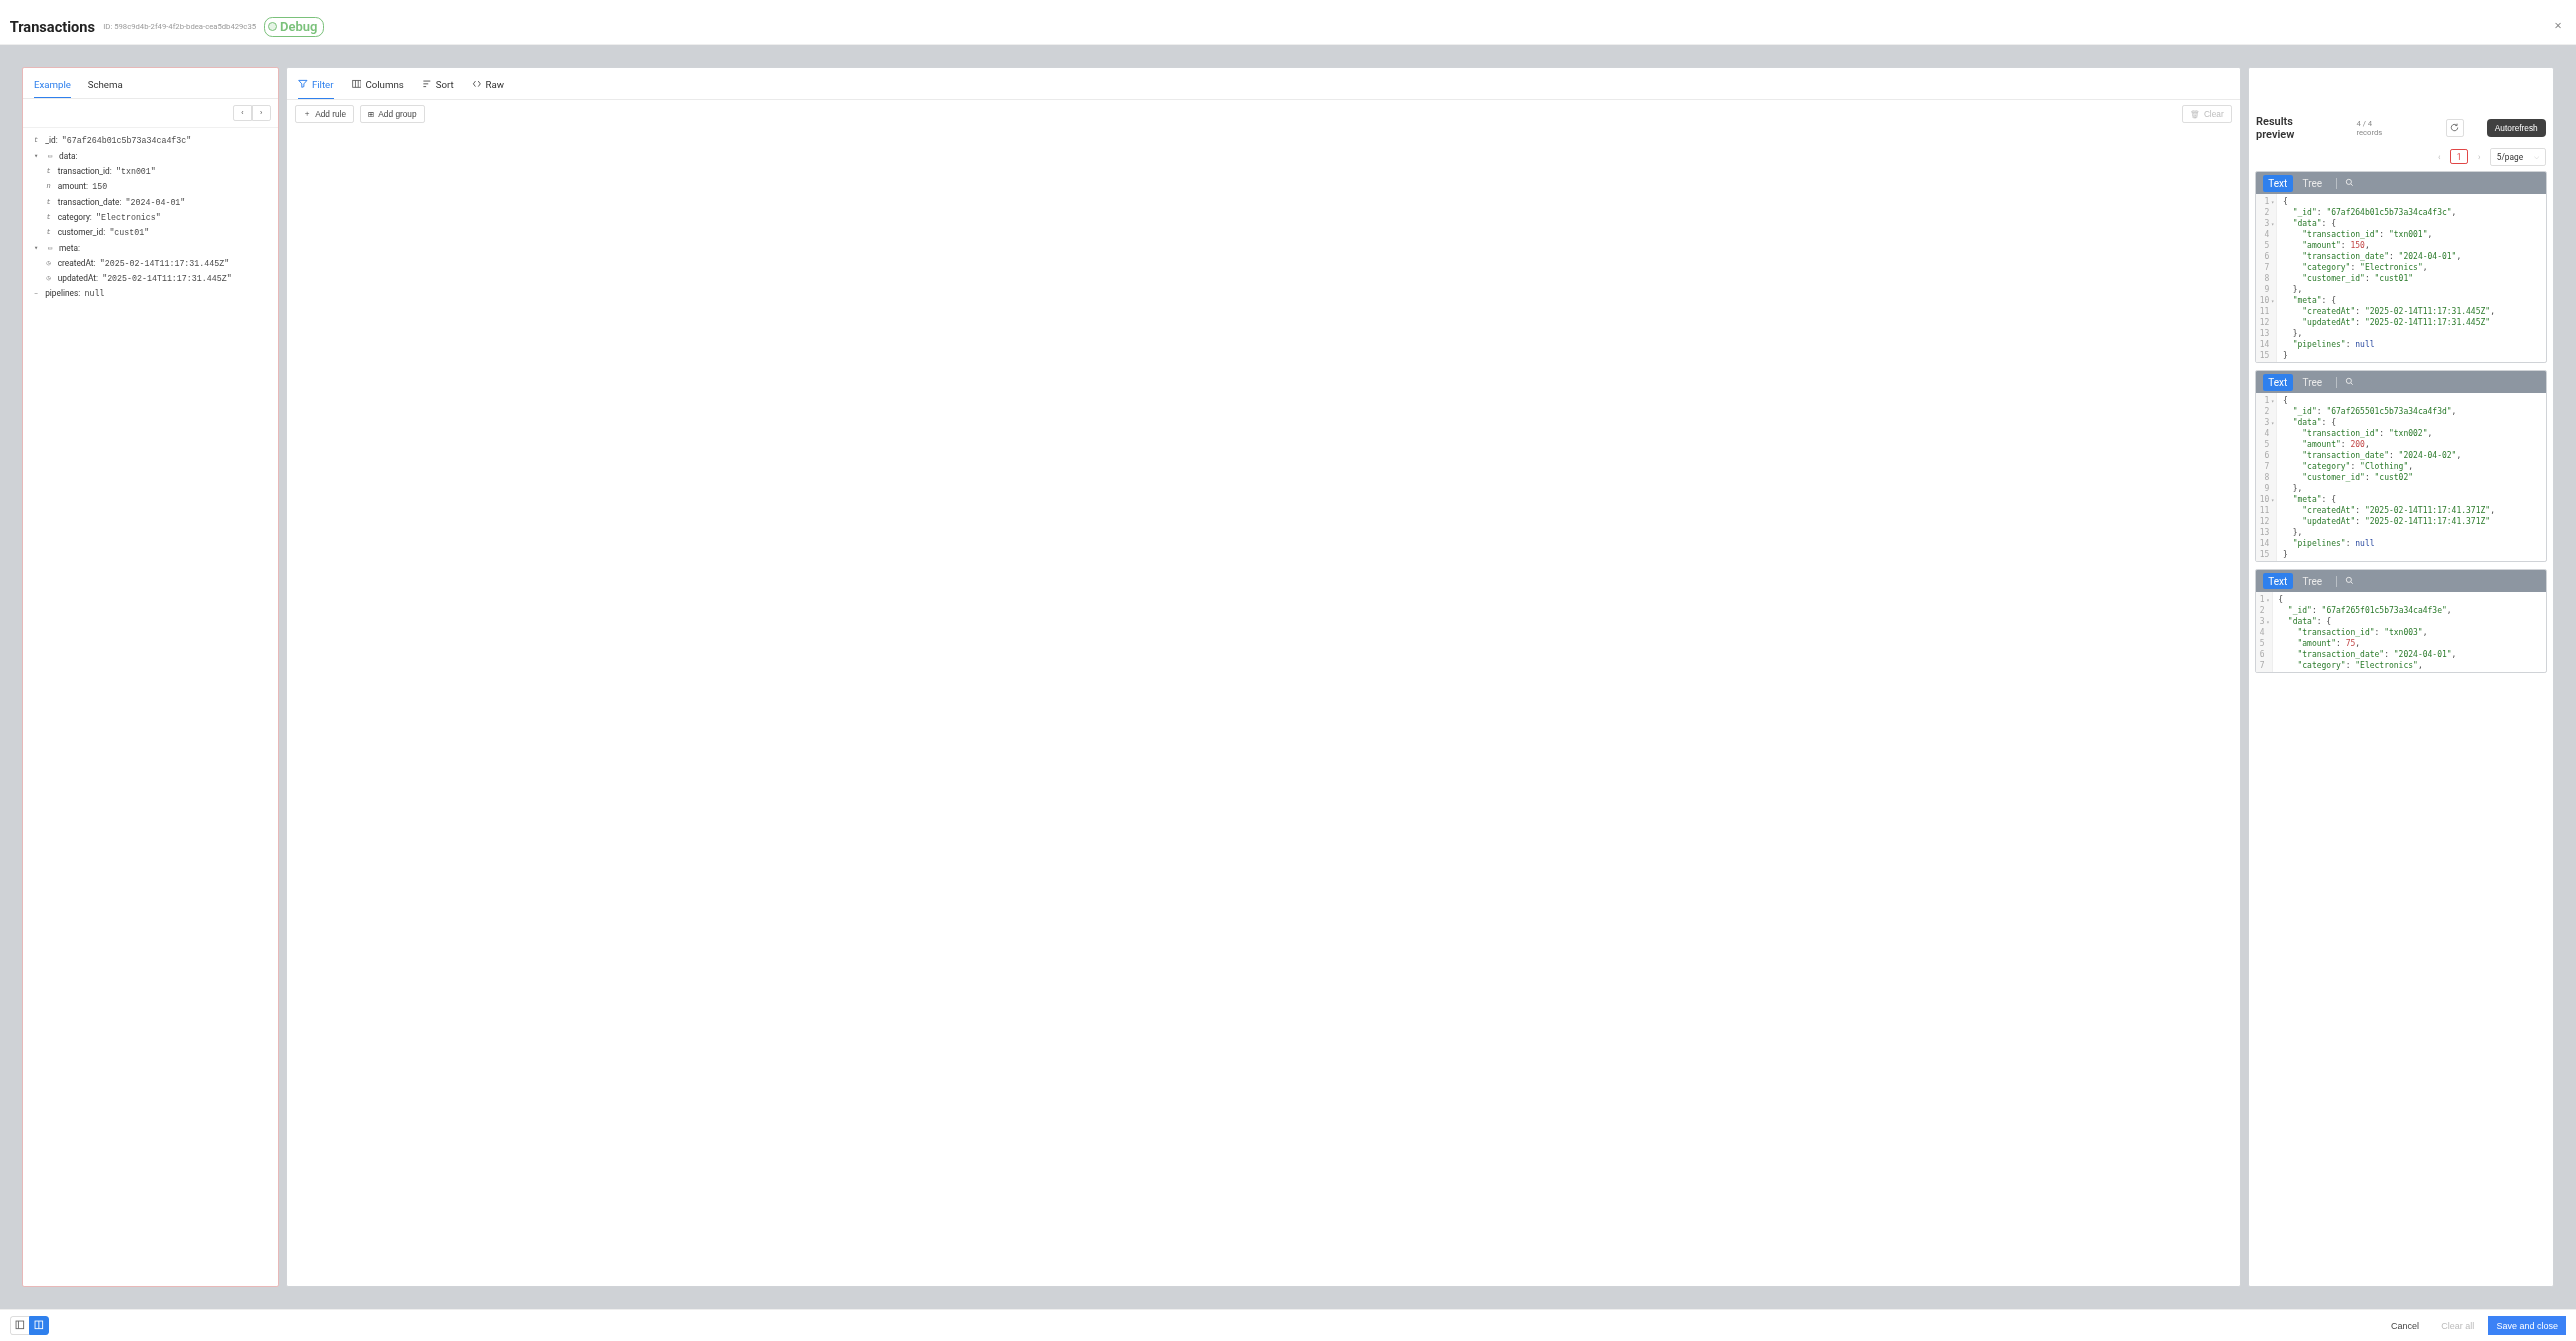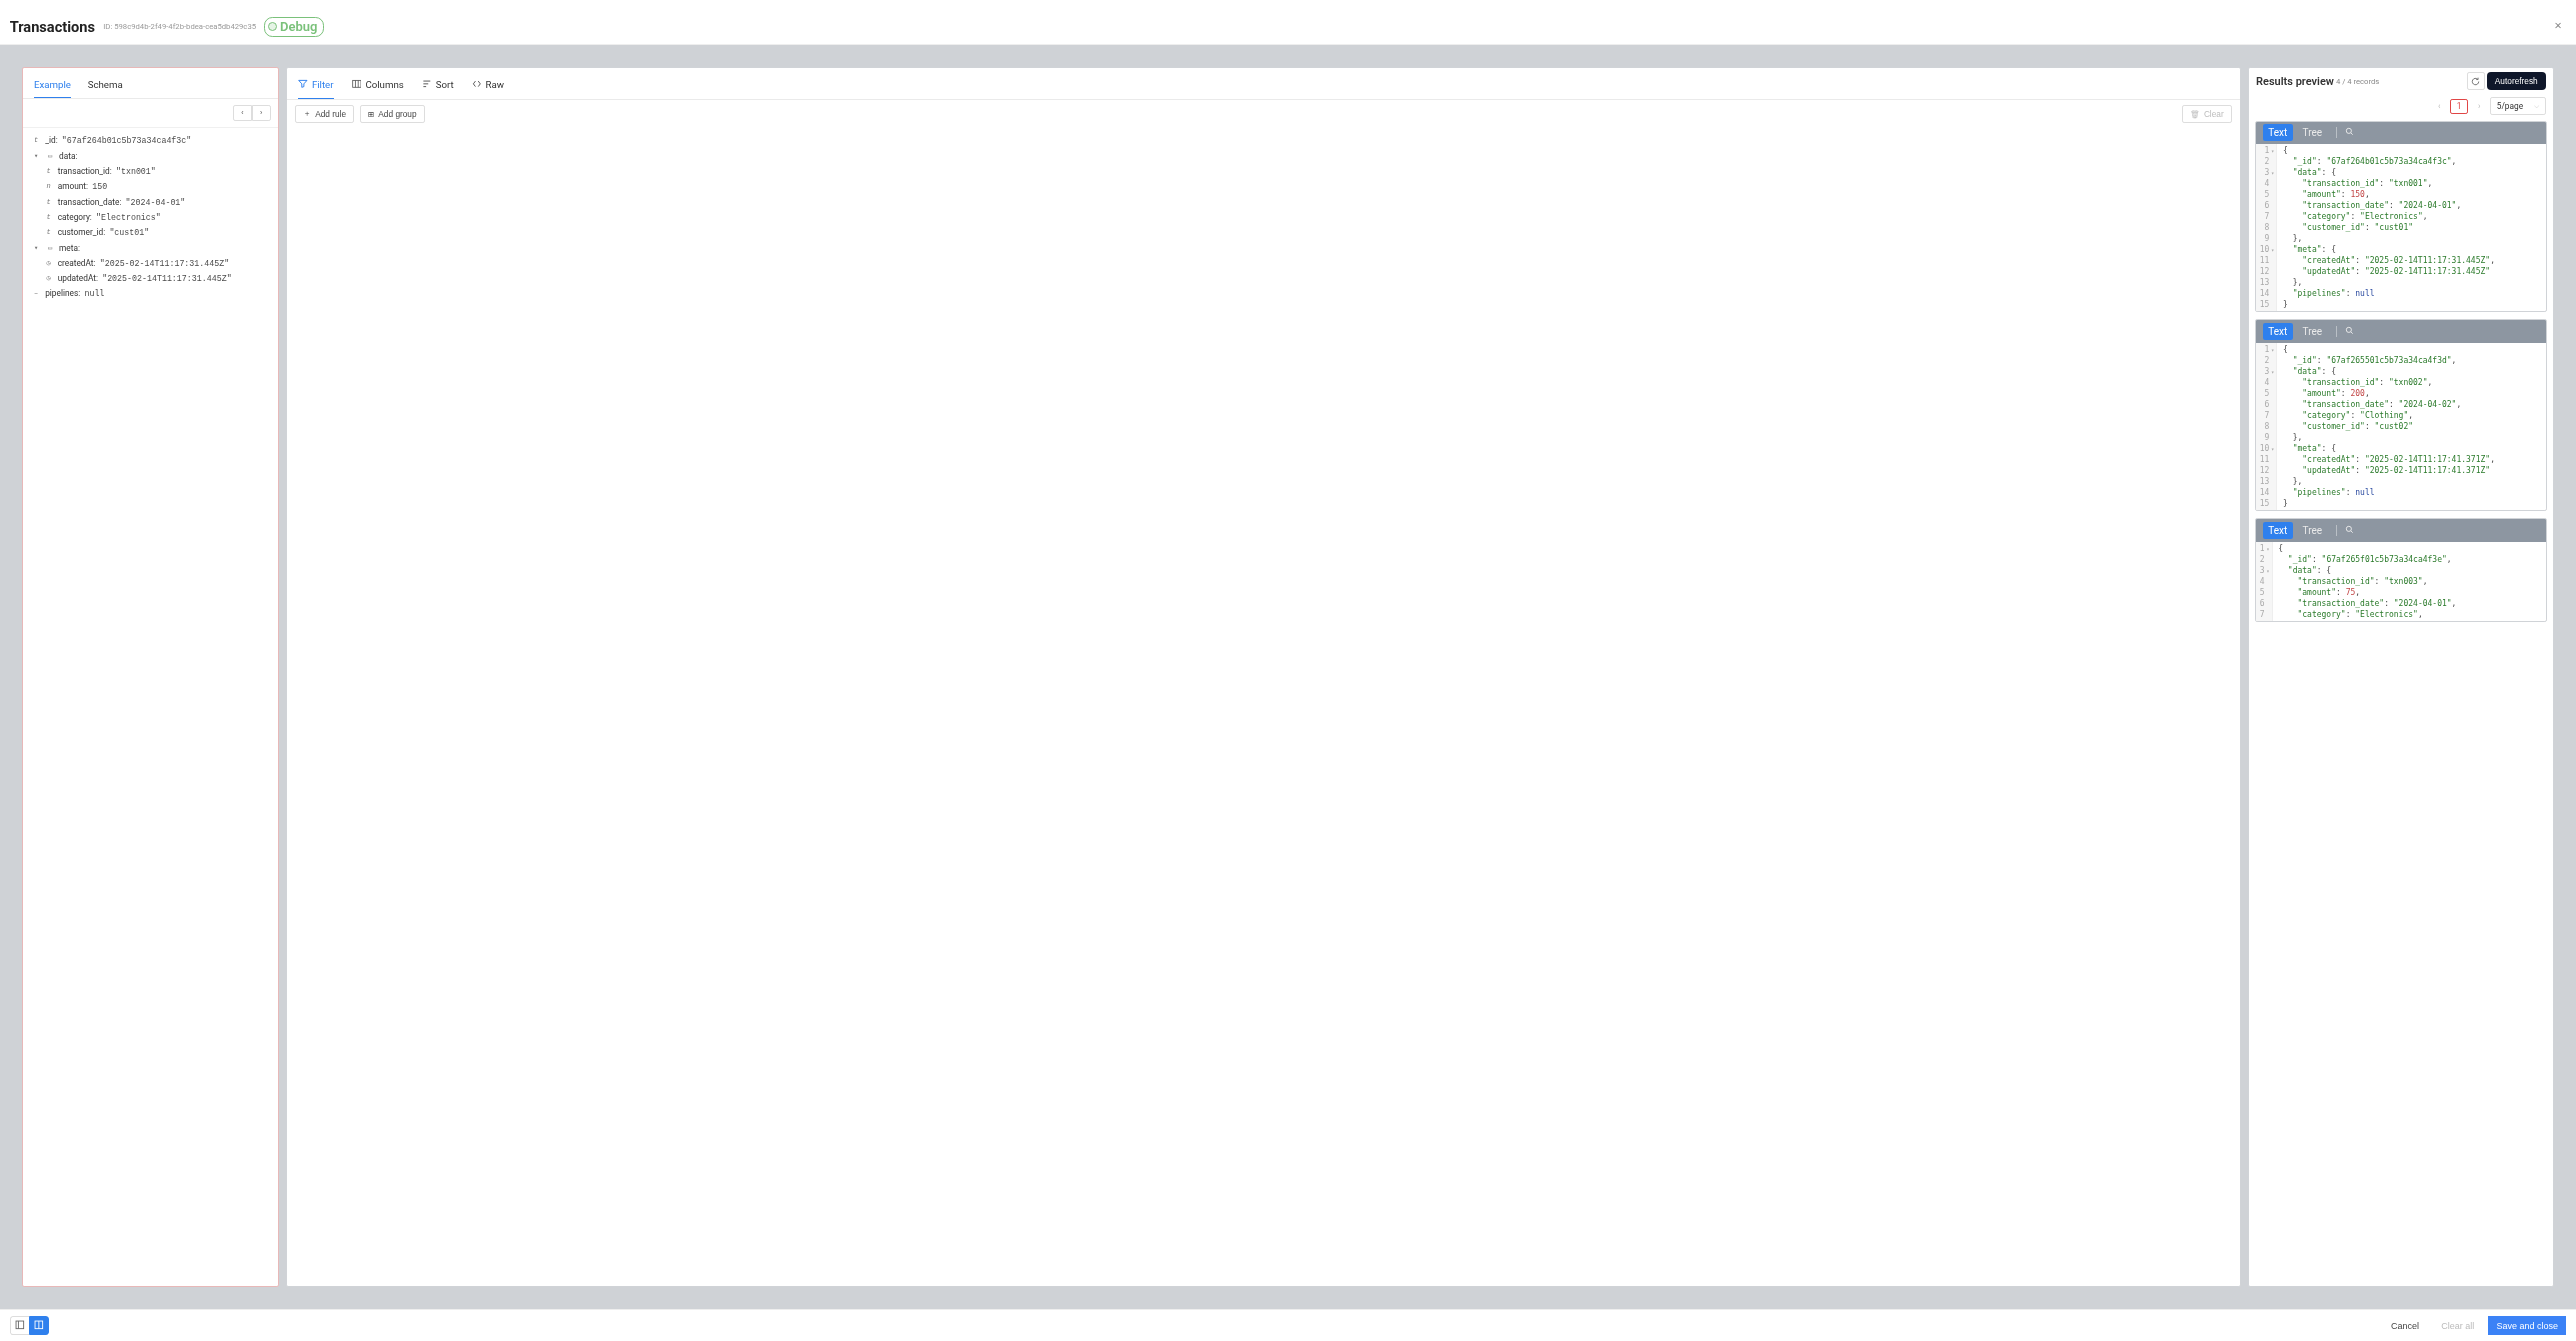--- a/index.html
+++ b/index.html
@@ -187,35 +187,36 @@
     color: #555;
     background: #fbfcff;
   }
   .dropzone a { color: #2f80ed; text-decoration: none; cursor: pointer; }
 
   
   .results-head {
     display: flex;
     align-items: center;
     padding: 4.2px 7px;
-    gap: 2px;
+    gap: 23px;
+    margin-top: 43px;
   }
   .results-head h2 { font-size: 11px; font-weight: 600; }
   .results-head .count { font-size: 7.7px; color: #888; }
   .results-head .spacer { flex: 1; }
   .refresh-btn {
     width: 18px; height: 18px;
     border: 0.7px solid #ddd;
     background: #fff;
     border-radius: 2.1px;
     cursor: pointer;
     display: inline-flex; align-items: center; justify-content: center;
   }
   .autorefresh {
-    background: #0f172a;
+    background: #404040;
     color: #fff;
     border: none;
     padding: 4.2px 8.3px;
     font-size: 8.3px;
     border-radius: 4px;
     cursor: pointer;
   }
   .pager-row {
     display: flex;
     justify-content: flex-end;

